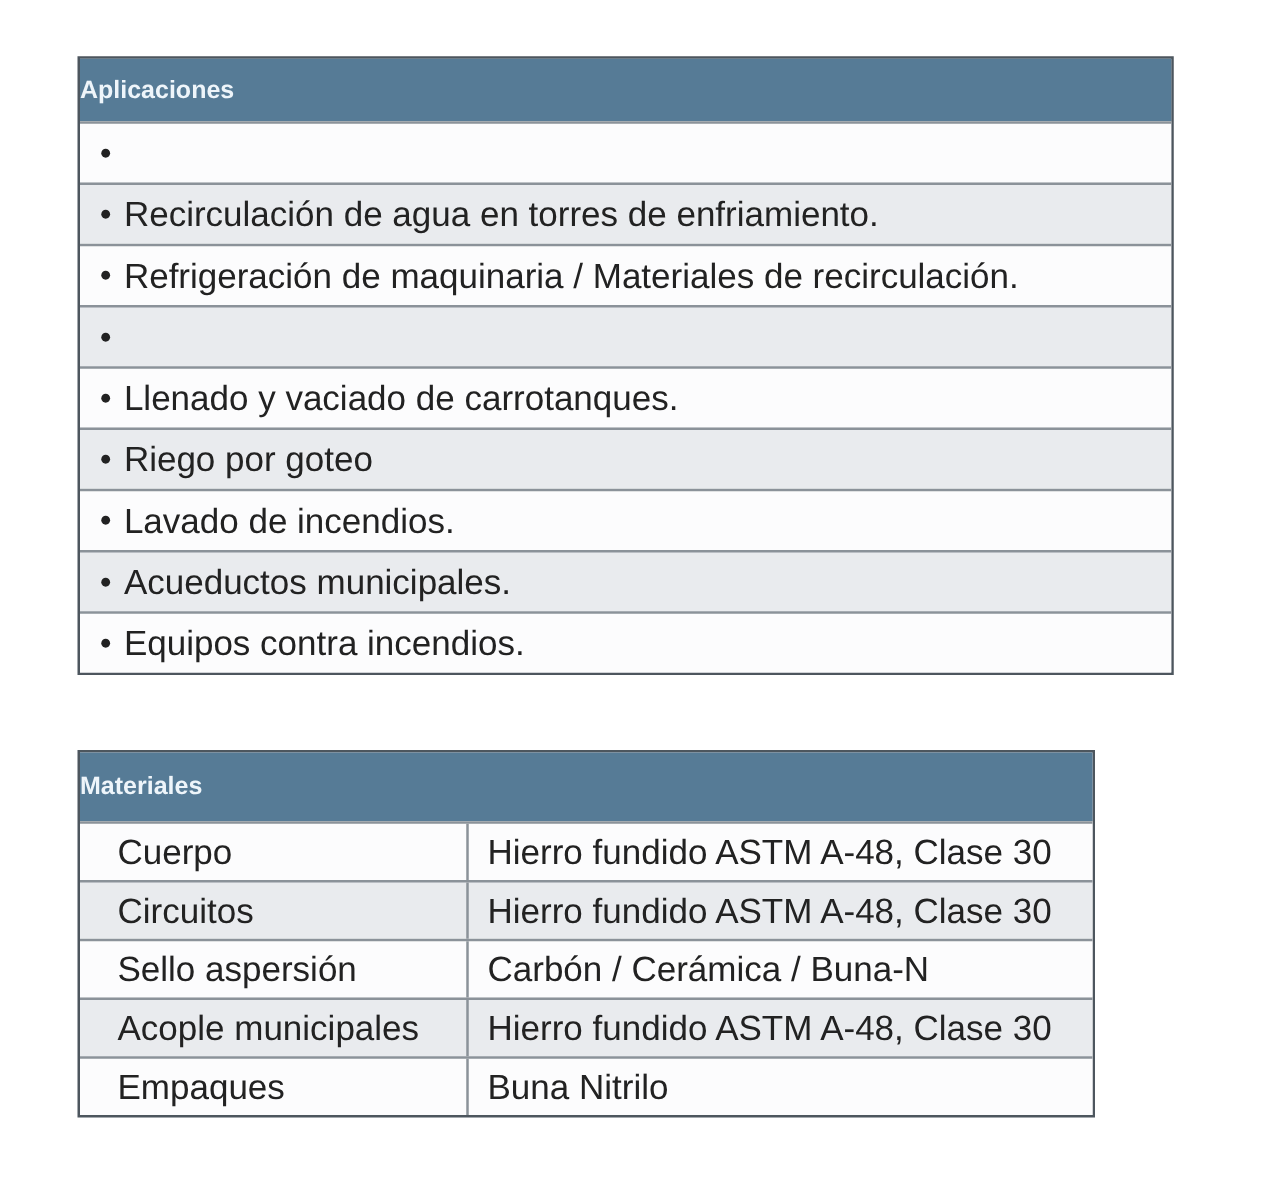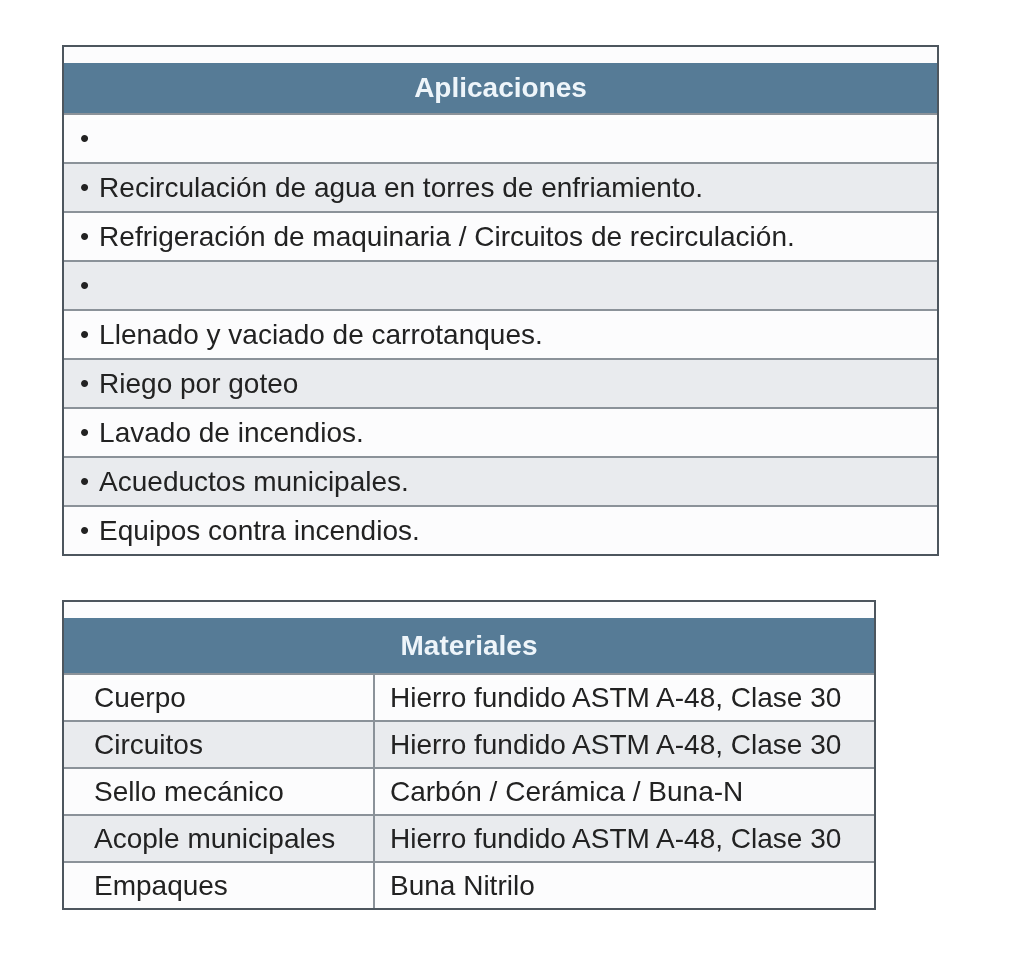--- a/index.html
+++ b/index.html
@@ -37,26 +37,25 @@
     width: 877px;
   }
   .materials-table {
     left: 62px;
     top: 600px;
     width: 814px;
   }
   .table-header {
     display: flex;
     align-items: center;
-    justify-content: center;
+    justify-content: flex-start;
     background: var(--header-bg);
     color: var(--header-text);
     font-weight: bold;
-    font-size: 28px;
-    margin-top: 16px;
+    font-size: 20px;
   }
   .applications-table .table-header { height: 50px; }
   .materials-table .table-header { height: 55px; }
   .t-row {
     display: flex;
     align-items: center;
     border-top: 2px solid var(--row-divider);
     font-size: 28px;
     background: var(--row-white);
   }
@@ -107,21 +106,21 @@
 
     <div class="t-row">
       <span class="bullet">•</span>
     </div>
     <div class="t-row alt">
       <span class="bullet">•</span>
       <span>Recirculación de agua en torres de enfriamiento.</span>
     </div>
     <div class="t-row">
       <span class="bullet">•</span>
-      <span>Refrigeración de maquinaria / Circuitos de recirculación.</span>
+      <span>Refrigeración de maquinaria / Materiales de recirculación.</span>
     </div>
     <div class="t-row alt">
       <span class="bullet">•</span>
     </div>
     <div class="t-row">
       <span class="bullet">•</span>
       <span>Llenado y vaciado de carrotanques.</span>
     </div>
     <div class="t-row alt">
       <span class="bullet">•</span>
@@ -148,21 +147,21 @@
 
     <div class="t-row">
       <div class="m-col1">Cuerpo</div>
       <div class="m-col2">Hierro fundido ASTM A-48, Clase 30</div>
     </div>
     <div class="t-row alt">
       <div class="m-col1">Circuitos</div>
       <div class="m-col2">Hierro fundido ASTM A-48, Clase 30</div>
     </div>
     <div class="t-row">
-      <div class="m-col1">Sello mecánico</div>
+      <div class="m-col1">Sello aspersión</div>
       <div class="m-col2">Carbón / Cerámica / Buna-N</div>
     </div>
     <div class="t-row alt">
       <div class="m-col1">Acople municipales</div>
       <div class="m-col2">Hierro fundido ASTM A-48, Clase 30</div>
     </div>
     <div class="t-row">
       <div class="m-col1">Empaques</div>
       <div class="m-col2">Buna Nitrilo</div>
     </div>

